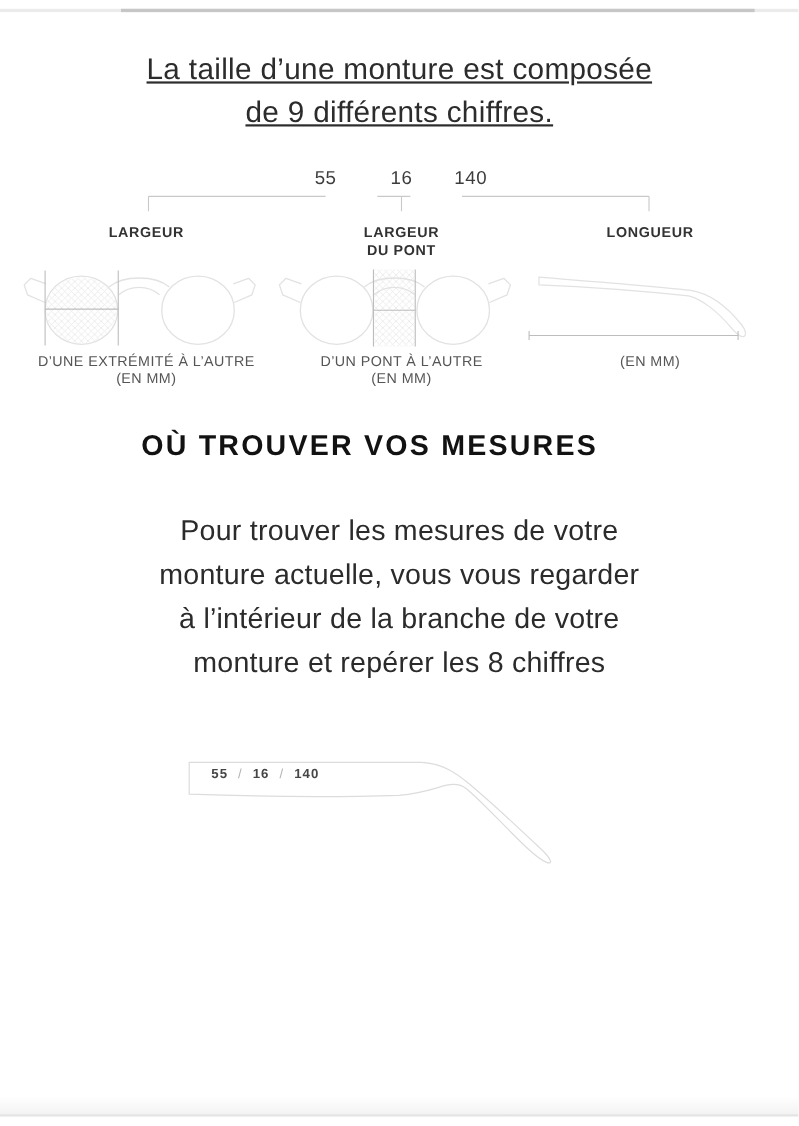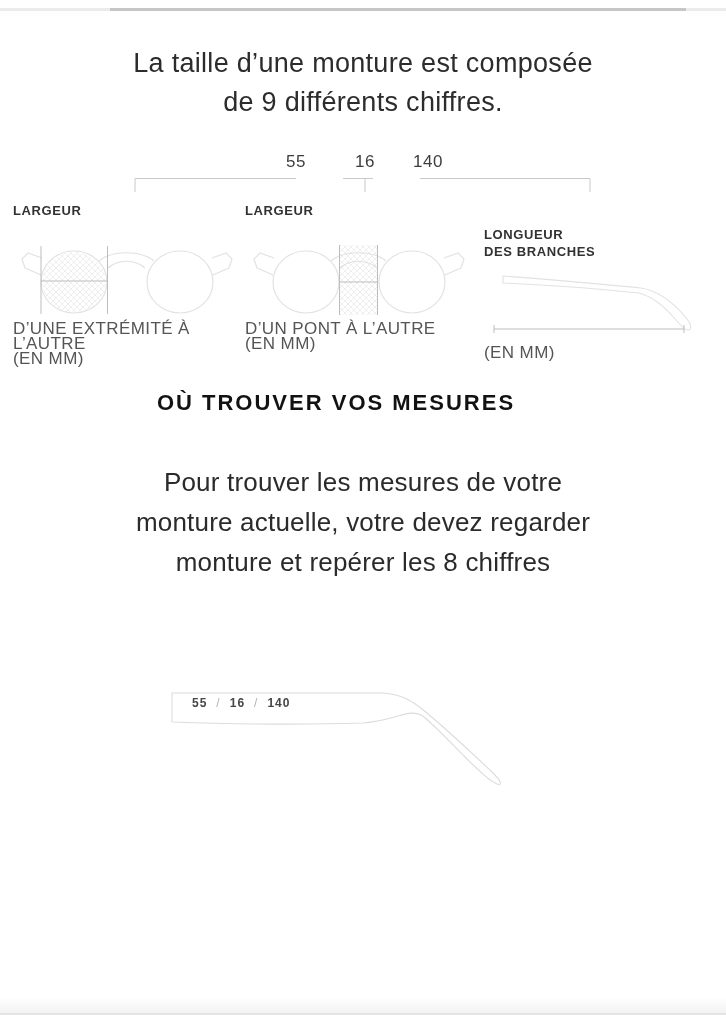--- a/index.html
+++ b/index.html
@@ -5,46 +5,46 @@
   html,body { margin:0; padding:0; background:#ffffff; }
   body { font-family:"Liberation Sans", sans-serif; }
   .page { position:relative; width:726px; height:1024px; background:#ffffff; overflow:hidden; }
 
   
   .scrollbar { position:absolute; top:8px; left:0; width:726px; height:3px; background:#ebebeb; }
   .scroll-thumb { position:absolute; top:0; left:110px; width:576px; height:3px; background:#c6c6c6; }
 
   
   .intro-title { position:absolute; top:44px; left:0; width:726px; margin:0; text-align:center;
-                 font-size:27px; font-weight:400; line-height:39px; letter-spacing:0.3px; color:#2c2c2c; }
+                 font-size:27px; font-weight:400; line-height:39px; letter-spacing:0.3px; color:#2c2c2c;text-decoration:underline; }
   .intro-title .line { display:block; }
 
   
   .num { position:absolute; top:152px; width:44px; text-align:center;
          font-size:17px; color:#3d3d3d; letter-spacing:0.5px; }
   .num-lens   { left:274px; }
   .num-bridge { left:343px; }
   .num-temple { left:406px; }
 
   .brackets { position:absolute; left:120px; top:177px; }
 
   
-  .col { position:absolute; top:202px; text-align:left; }
+  .col { position:absolute; top:202px; text-align:center; }
   .col-1 { left:13px;  width:240px; }
   .col-2 { left:245px; width:240px; }
-  .col-3 { left:484px; width:240px;margin-top:24px; }
+  .col-3 { left:471px; width:240px; }
   .col-label { font-size:13px; font-weight:bold; color:#323232; line-height:17px; letter-spacing:0.6px; height:40px; }
   .col-label span { display:block; }
   .col-art { height:76px; display:flex; align-items:center; justify-content:center; }
-  .col-caption { font-size:17px; color:#555555; line-height:15px; letter-spacing:0.4px; margin-top:3px; }
+  .col-caption { font-size:13px; color:#555555; line-height:15px; letter-spacing:0.4px; margin-top:3px; }
   .col-caption span { display:block; }
 
   
   .where-heading { position:absolute; top:390px; left:0; width:672px; margin:0; text-align:center;
-                   font-size:22px; font-weight:bold; letter-spacing:2px; color:#121212; }
+                   font-size:26px; font-weight:bold; letter-spacing:2px; color:#121212; }
   .where-body { position:absolute; top:462px; left:0; width:726px; text-align:center;
                 font-size:26px; line-height:40px; letter-spacing:0.2px; color:#2b2b2b; }
   .where-body span { display:block; }
 
   
   .temple-wrap { position:absolute; left:150px; top:683px; width:520px; height:120px; }
   .temple-wrap svg { position:absolute; left:0; top:0; }
   .engraving { position:absolute; left:42px; top:13px; display:flex; gap:9px; align-items:baseline;
                font-size:12px; font-weight:bold; letter-spacing:1px; color:#464646; }
   .engraving .sep { color:#b3b3b3; font-weight:normal; }
@@ -112,20 +112,21 @@
     </div>
     <div class="col-caption">
       <span>D’UNE EXTRÉMITÉ À L’AUTRE</span>
       <span>(EN MM)</span>
     </div>
   </div>
 
   <div class="col col-2">
     <div class="col-label">
       <span>LARGEUR</span>
+      <span>DU PONT</span>
     </div>
     <div class="col-art">
       <svg width="226" height="72" viewBox="0 0 226 72">
         <defs>
           <pattern id="hatch2" patternUnits="userSpaceOnUse" width="6" height="6">
             <path d="M0,6 L6,0 M0,0 L6,6" stroke="#ebebeb" stroke-width="0.8"></path>
           </pattern>
         </defs>
         <rect x="88" y="1" width="37" height="70" fill="url(#hatch2)" stroke="none"></rect>
         <g fill="none" stroke="#e2e2e2" stroke-width="1.2" stroke-linejoin="round">
@@ -145,42 +146,42 @@
     </div>
     <div class="col-caption">
       <span>D’UN PONT À L’AUTRE</span>
       <span>(EN MM)</span>
     </div>
   </div>
 
   <div class="col col-3">
     <div class="col-label">
       <span>LONGUEUR</span>
-      <span>DES BRANCHES</span>
     </div>
     <div class="col-art">
       <svg width="230" height="64" viewBox="0 0 230 64" style="margin-left:8px">
         <path d="M10,4 C60,8 110,12 148,16 C166,19 182,32 194,47 C198,52 199,57 196,58 C193,59 188,54 183,48 C172,35 158,24 146,21 C108,17 58,13 10,11 Z" fill="#ffffff" stroke="#e2e2e2" stroke-width="1.1"></path>
         <g stroke="#bdbdbd" stroke-width="1">
           <line x1="1" y1="57" x2="191" y2="57"></line>
           <line x1="1" y1="53" x2="1" y2="61"></line>
           <line x1="191" y1="53" x2="191" y2="61"></line>
         </g>
       </svg>
     </div>
     <div class="col-caption">
       <span>(EN MM)</span>
     </div>
   </div>
 
   <h2 class="where-heading">OÙ TROUVER VOS MESURES</h2>
 
   <div class="where-body">
     <span>Pour trouver les mesures de votre</span>
-    <span>monture actuelle, votre devez regarder</span>
+    <span>monture actuelle, vous vous regarder</span>
+    <span>à l’intérieur de la branche de votre</span>
     <span>monture et repérer les 8 chiffres</span>
   </div>
 
   <div class="temple-wrap">
     <svg width="520" height="115" viewBox="0 0 520 115">
       <path d="M22,10 L233,10 C252,11 264,19 277,30 C297,47 322,70 343,90 C351,98 353,103 347,101 C339,98 327,86 315,74 C299,58 286,44 274,34 C266,28 258,30 248,33 C238,36 226,39 213,40 C150,42 80,41 22,39 Z" fill="#ffffff" stroke="#dcdcdc" stroke-width="1.1" stroke-linejoin="round"></path>
     </svg>
     <div class="engraving">
       <span>55</span>
       <span class="sep">/</span>

